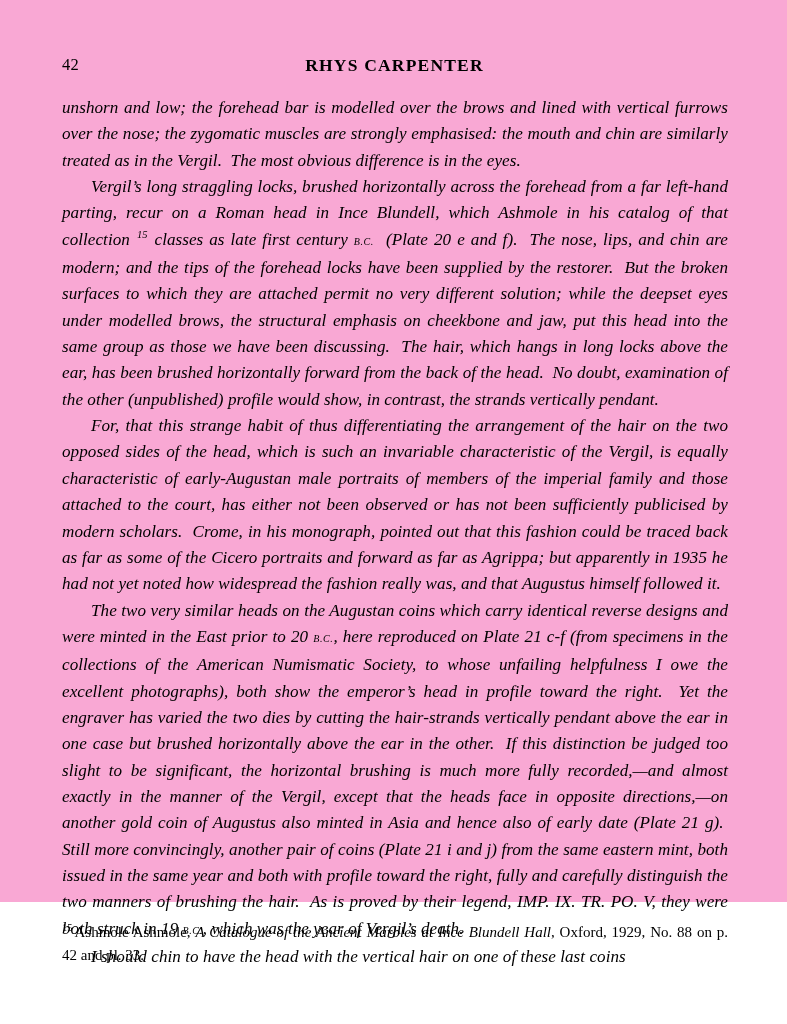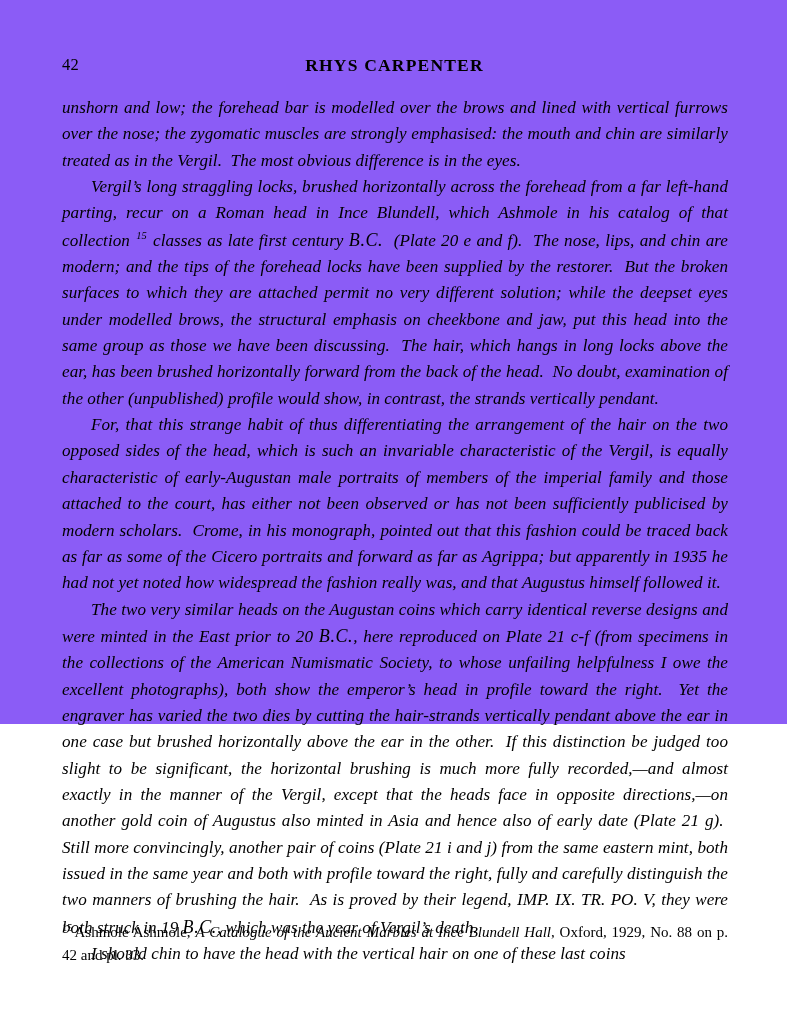--- a/index.html
+++ b/index.html
@@ -12,22 +12,22 @@
     height: 1024px;
     font-family: "Liberation Serif", serif;
     color: #000000;
     position: relative;
     overflow: hidden;
   }
   .page {
     position: absolute;
     left: 0; top: 0;
     width: 787px;
-    height: 724px;
-    background: #8b5cf6;
+    height: 902px;
+    background: #f9a8d4;
   }
   .header-row {
     position: absolute;
     left: 62px;
     top: 55px;
     width: 665px;
     height: 22px;
   }
   .folio {
     position: absolute;
@@ -59,21 +59,21 @@
     text-align: justify;
     text-justify: inter-word;
     hyphens: none;
     letter-spacing: 0.05px;
     font-style: italic;
   }
   p.indent {
     text-indent: 29px;
   }
   .sc {
-    font-size: 18px;
+    font-size: 10px;
     letter-spacing: 0.6px;
   }
   sup.note {
     font-size: 10.5px;
     vertical-align: super;
     line-height: 0;
     padding: 0 1px;
   }
   .footnote {
     position: absolute;

